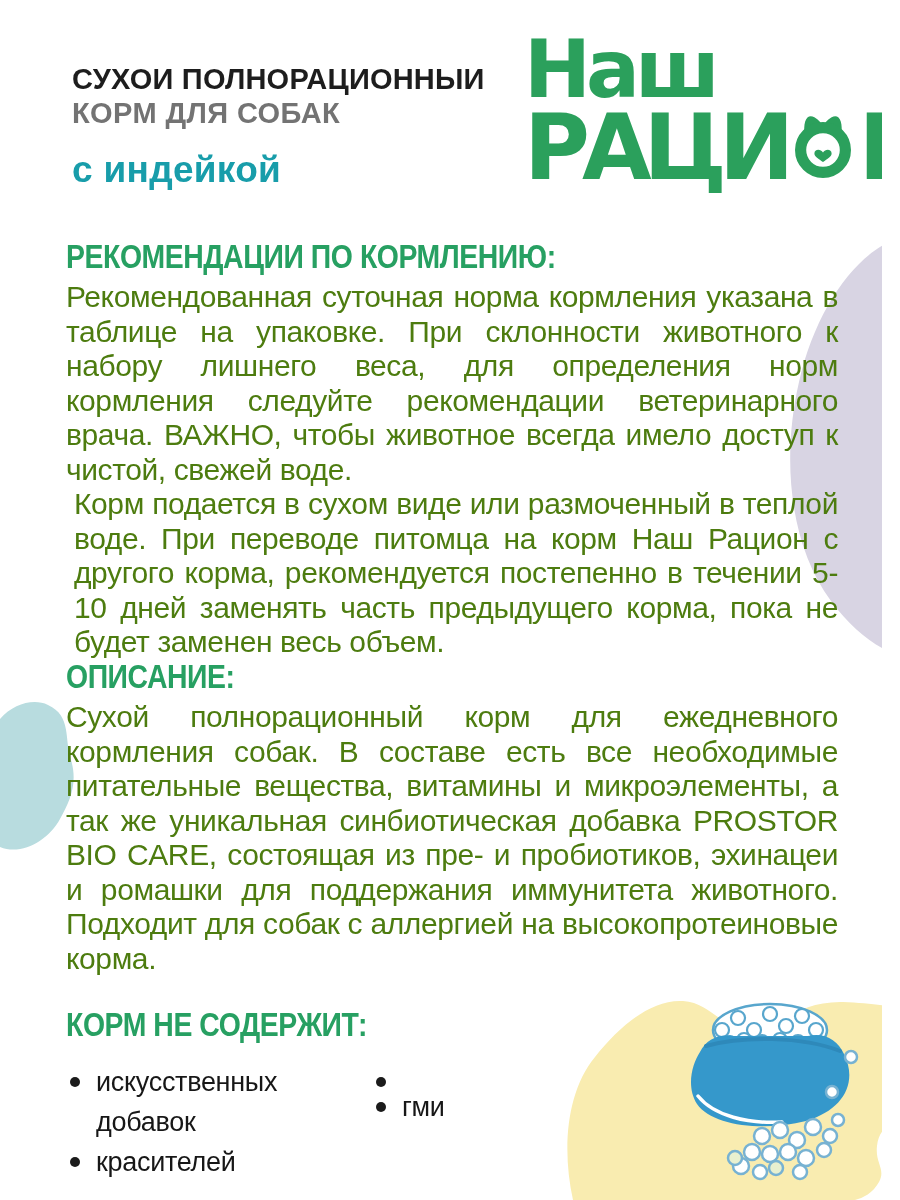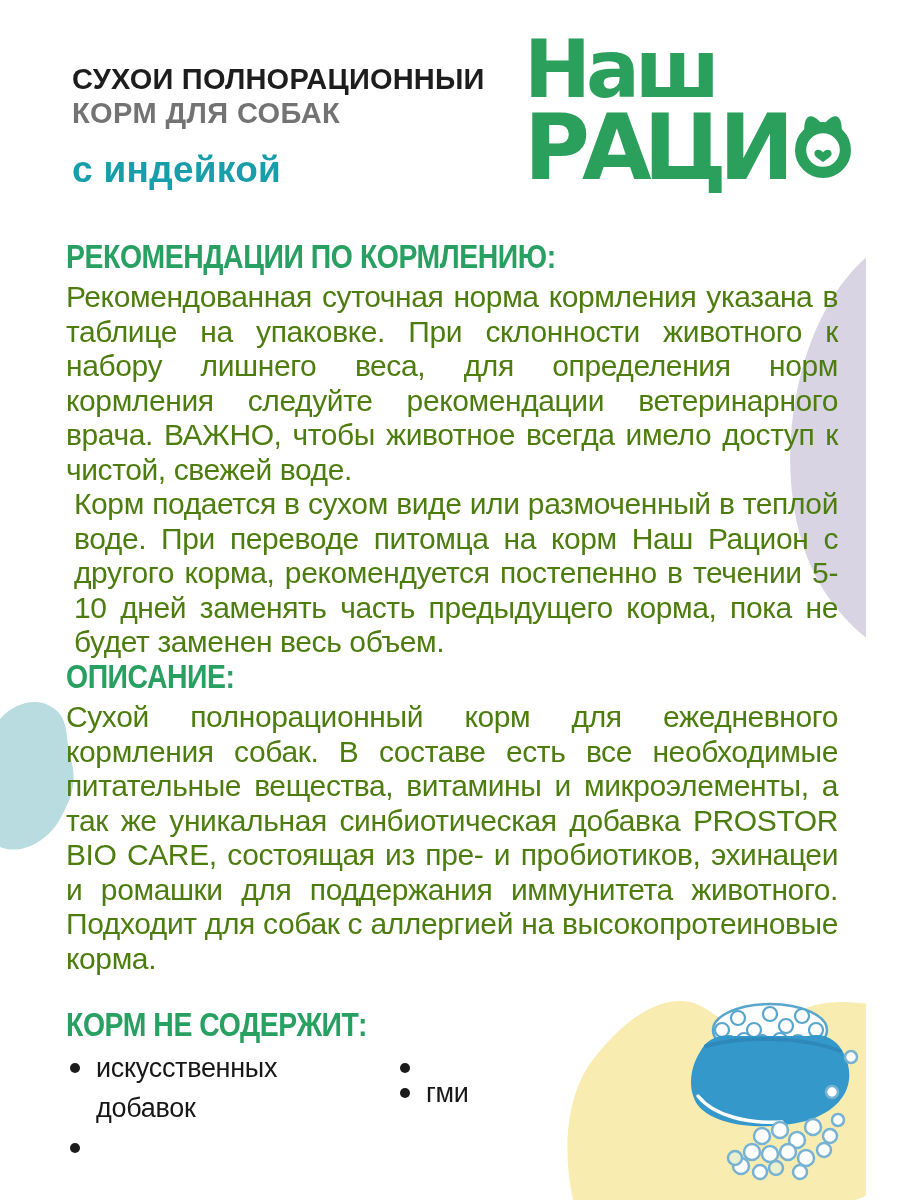--- a/index.html
+++ b/index.html
@@ -1,18 +1,18 @@
 <!DOCTYPE html>
 <html><head>
 <meta charset="utf-8">
 <style>
   html,body{margin:0;padding:0;background:#ffffff;}
   .page{
     position:relative;width:866px;height:1200px;background:#ffffff;overflow:hidden;
-    font-family:"Liberation Sans",sans-serif;color:#191919;
+    font-family:"Liberation Sans",sans-serif;color:#191919;padding-left:16px;
   }
   .bg-svg{position:absolute;left:0;top:0;z-index:0;}
   .fg{position:absolute;z-index:1;}
 
   
   .title-block{left:72px;top:62px;}
   .title-l1{font-size:29px;font-weight:600;letter-spacing:.2px;line-height:34px;color:#1d1d1d;}
   .title-l2{font-size:29px;font-weight:800;letter-spacing:.4px;line-height:34px;color:#737373;}
   .title-l3{font-size:37px;font-weight:800;letter-spacing:.3px;line-height:44px;margin-top:18px;color:#189daa;}
 
@@ -31,21 +31,21 @@
     color:#27a062;font-size:33px;font-weight:800;letter-spacing:-.5px;
     transform:scaleX(.86);transform-origin:0 50%;white-space:nowrap;line-height:38px;
   }
   .para{
     font-size:30px;letter-spacing:-.4px;line-height:34.5px;text-align:justify;
     margin:4px 0 0 0;color:#4d7c0f;
   }
   .para + .para{margin-top:0;margin-left:8px;}
 
   
-  .bullets{display:flex;margin-top:4px;gap:24px;}
+  .bullets{display:flex;margin-top:18px;}
   .bullet-col1{width:306px;flex:0 0 306px;}
   .bullet-col2{flex:1;}
   .bullet-row{display:flex;align-items:flex-start;line-height:40px;font-size:27px;letter-spacing:-.3px;color:#171717;}
   .dot{width:10px;height:10px;border-radius:50%;background:#1b1b1b;flex:0 0 10px;margin:15px 16px 0 4px;}
 </style>
 </head>
 <body>
 
 <div class="page">
 
@@ -137,20 +137,21 @@
   <div class="fg section sec-nocontain">
     <div class="green-heading">КОРМ НЕ СОДЕРЖИТ:</div>
     <div class="bullets">
       <div class="bullet-col1">
         <div class="bullet-row">
           <span class="dot"></span>
           <span>искусственных добавок</span>
         </div>
         <div class="bullet-row">
           <span class="dot"></span>
+          <span>красителей</span>
         </div>
       </div>
       <div class="bullet-col2">
         <div class="bullet-row">
           <span class="dot"></span>
         </div>
         <div class="bullet-row">
           <span class="dot"></span>
           <span>гми</span>
         </div>

